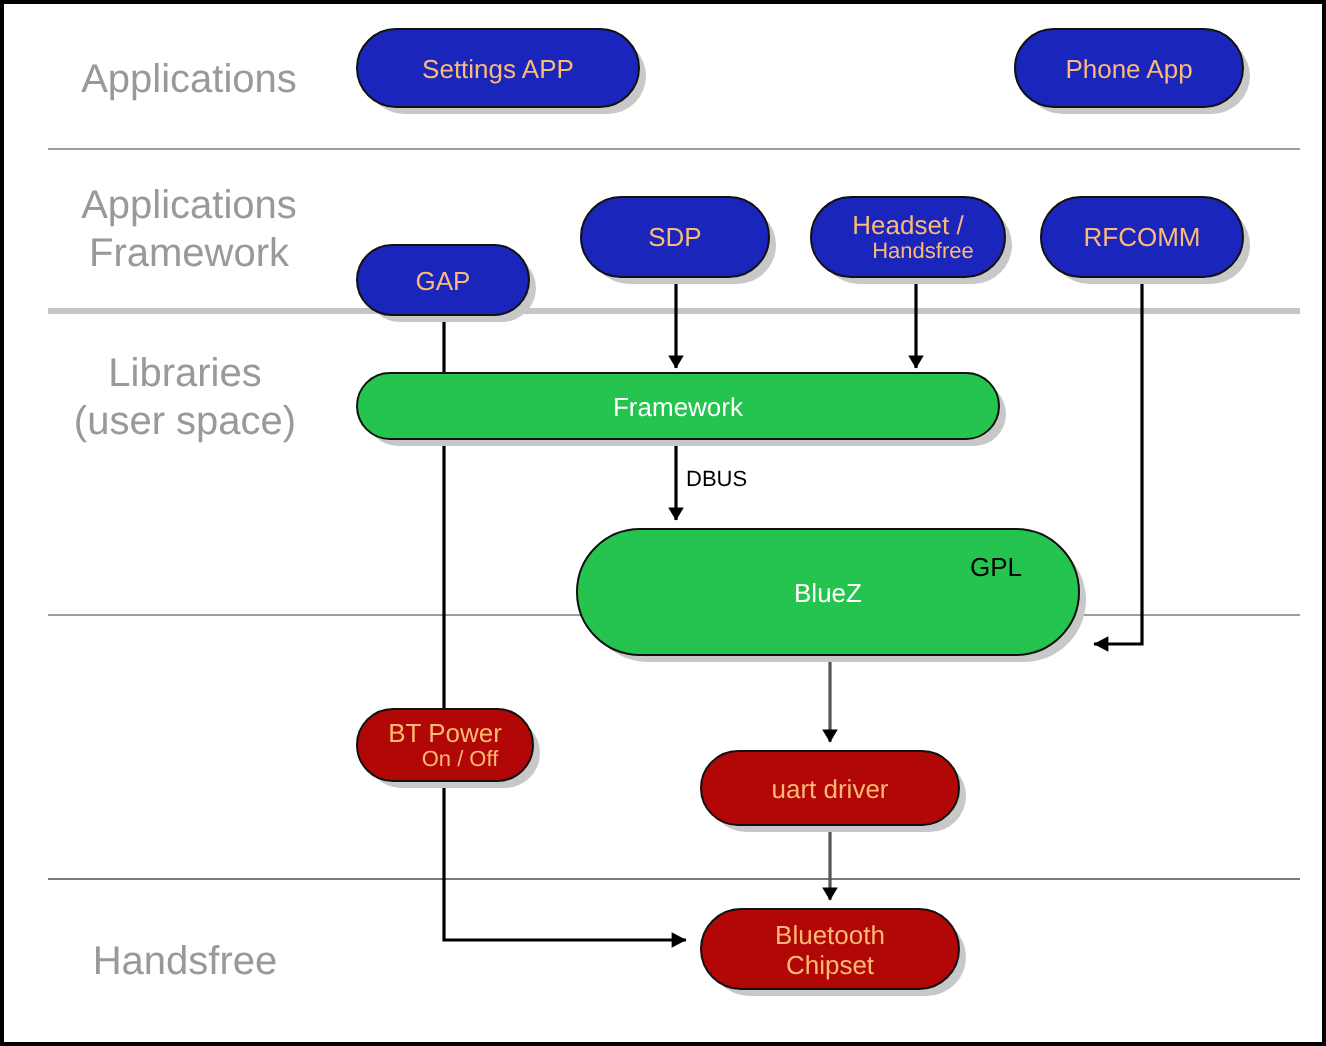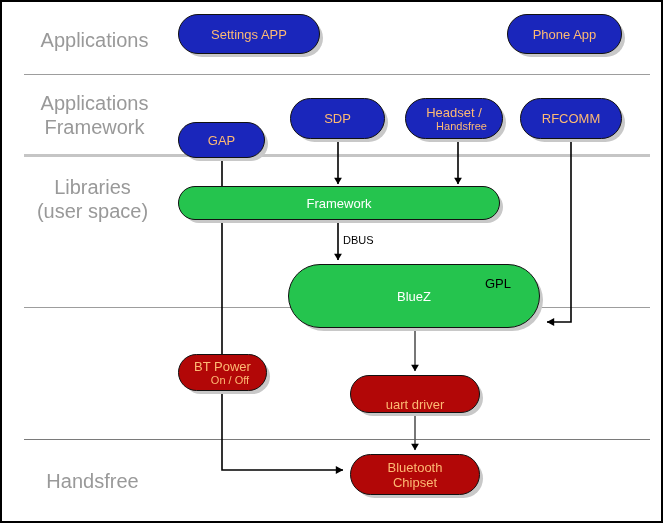--- a/index.html
+++ b/index.html
@@ -172,21 +172,21 @@
     <span class="lbl-main">BlueZ</span>
   </div>
 
   <div class="node red" style="left:176px; top:352px; width:89px; height:37px; border-radius:19px;
               box-shadow:4px 4px 0 -1px #c8c8c8;">
     <span class="lbl-main">BT Power</span>
     <span class="lbl-sub">On / Off</span>
   </div>
 
   <div class="node red" style="left:348px; top:373px; width:130px; height:38px; border-radius:19px;
-              box-shadow:4px 4px 0 -1px #c8c8c8;justify-content:flex-end;">
+              box-shadow:4px 4px 0 -1px #c8c8c8;">
     <span class="lbl-main">uart driver</span>
   </div>
 
   <div class="node red" style="left:348px; top:452px; width:130px; height:41px; border-radius:21px;
               box-shadow:4px 4px 0 -1px #c8c8c8;">
     <span class="lbl-main">Bluetooth</span>
     <span class="lbl-main">Chipset</span>
   </div>
 
 </div>

